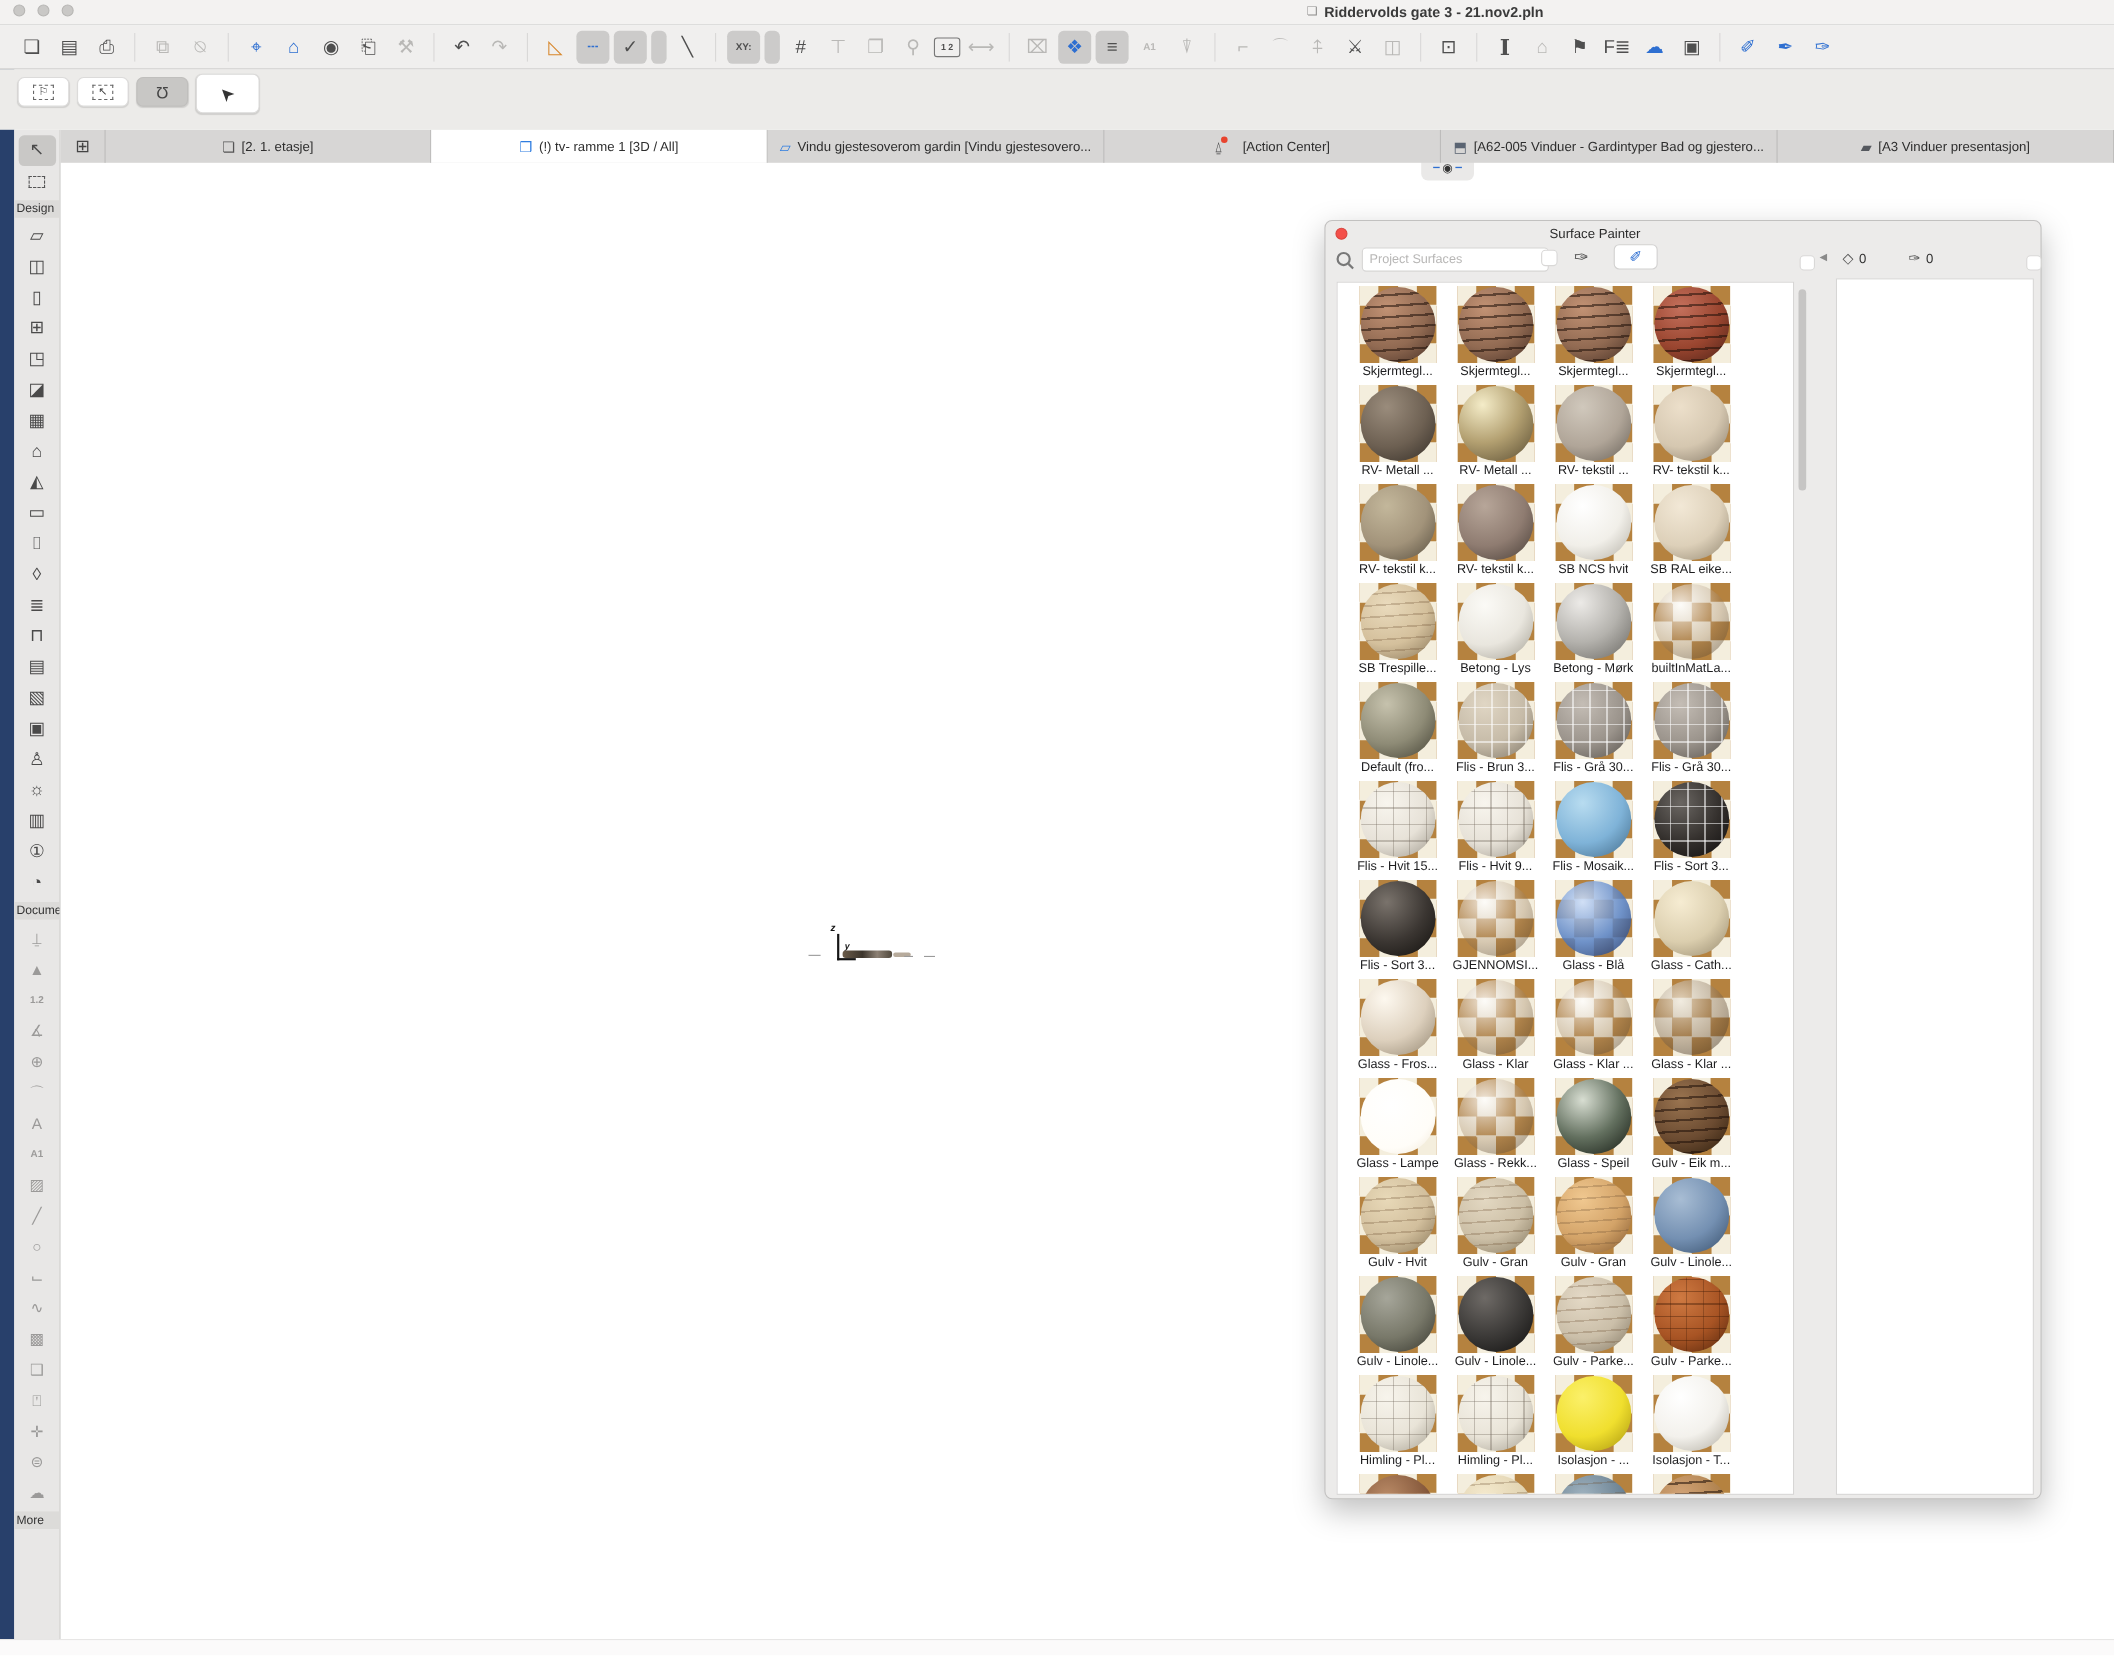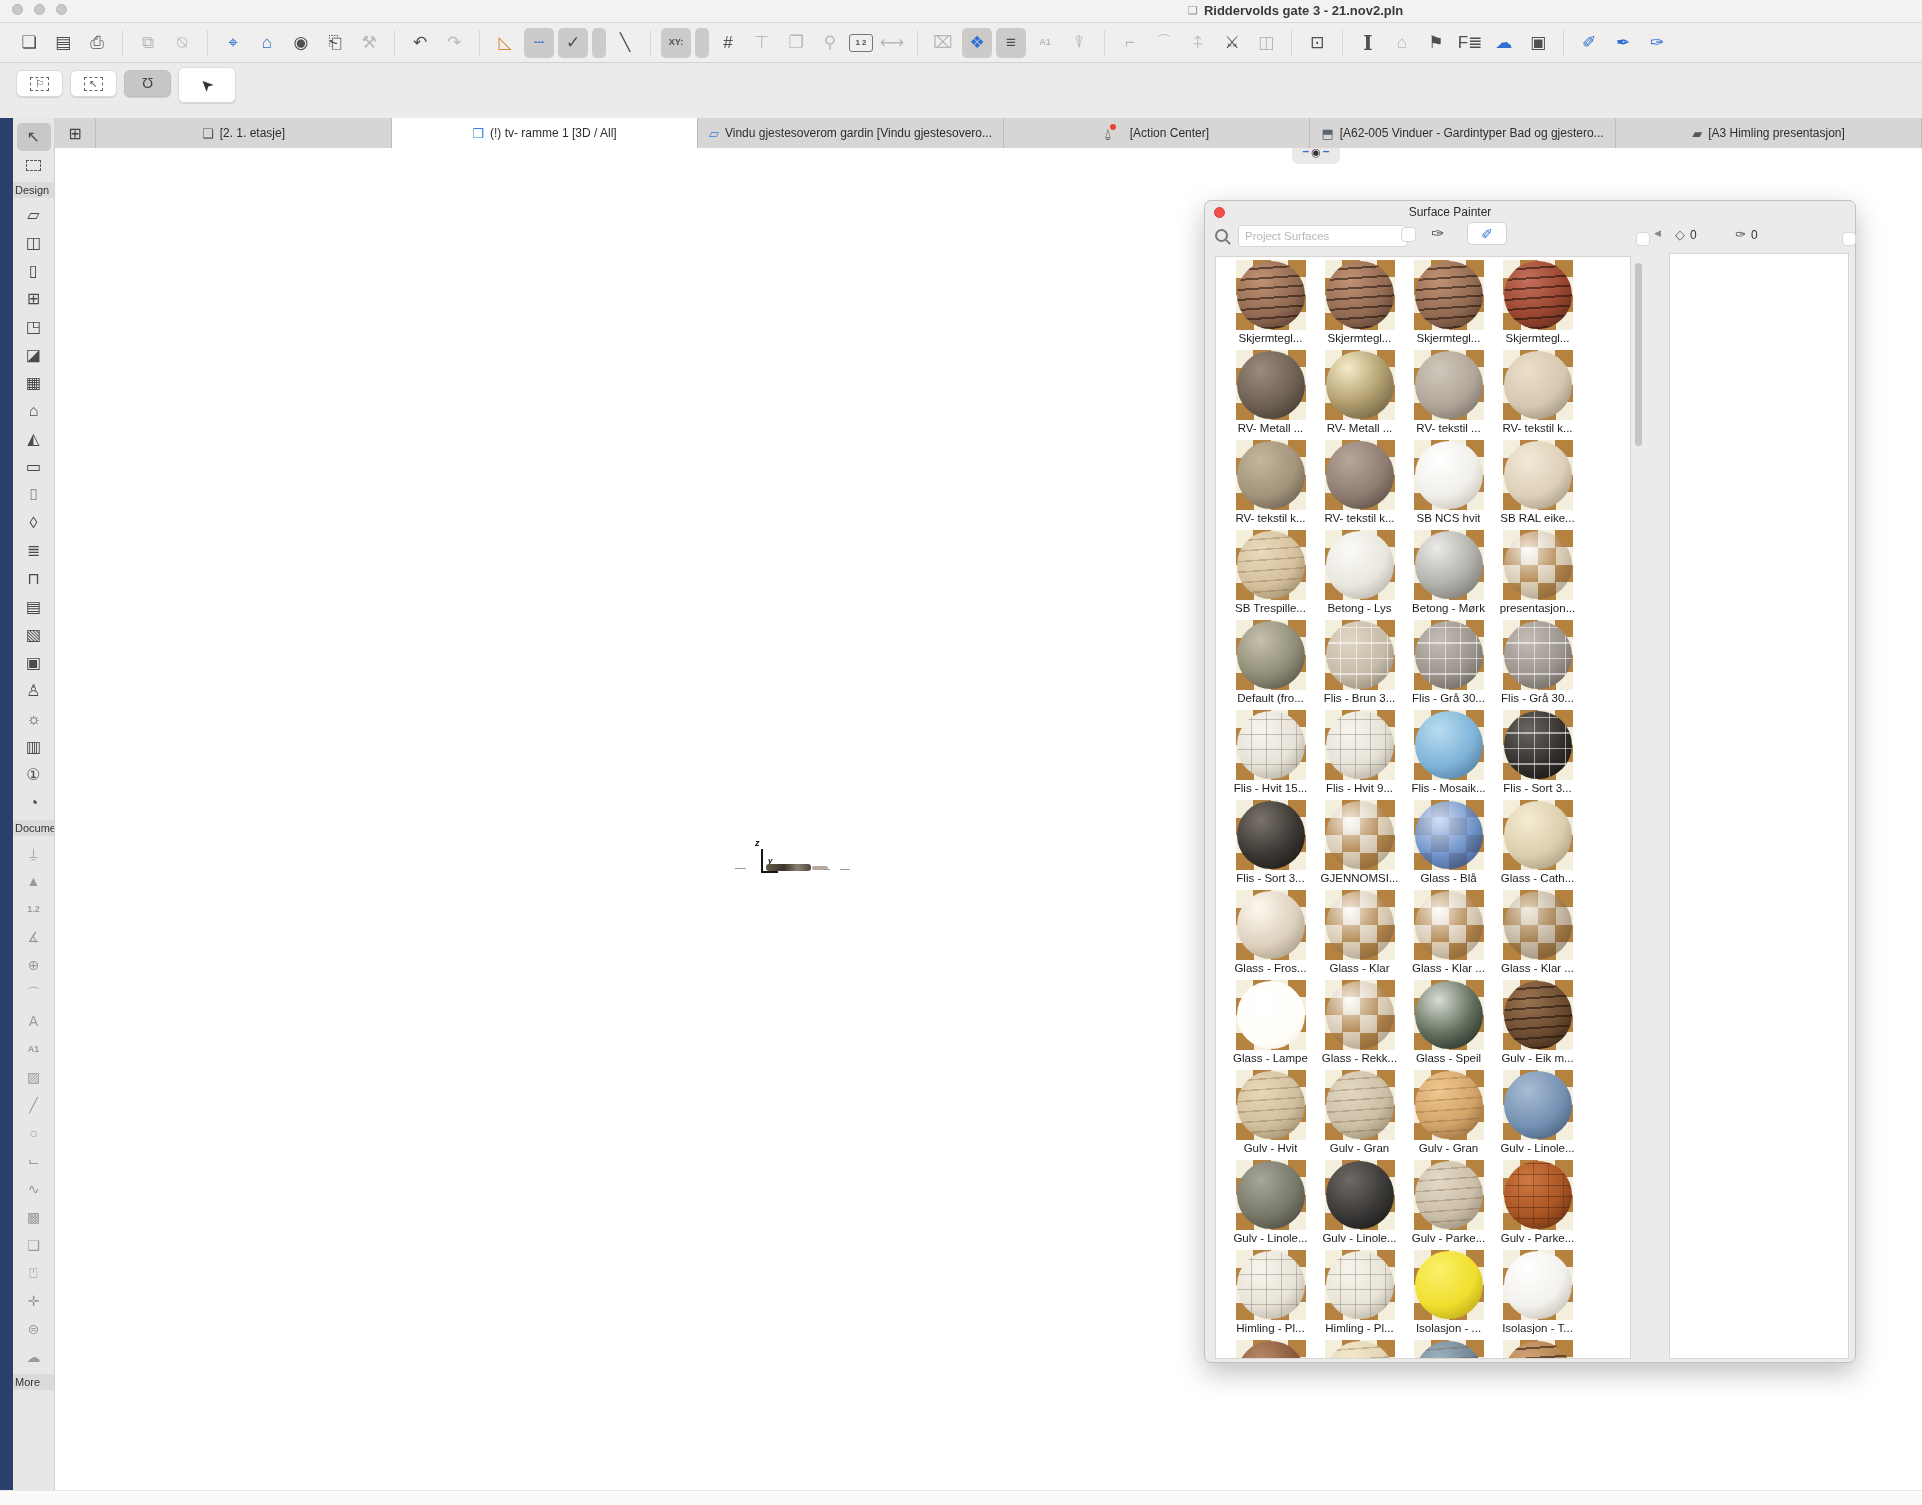--- a/index.html
+++ b/index.html
@@ -318,21 +318,21 @@
       <span class="tab-ic" style="color: rgb(68, 68, 68);">⍙</span>
       <span class="badge"></span>
       <span class="tab-lb">[Action Center]</span>
     </div>
     <div class="tab">
       <span class="tab-ic" style="color: rgb(90, 100, 114);">⬒</span>
       <span class="tab-lb">[A62-005 Vinduer - Gardintyper Bad og gjestero...</span>
     </div>
     <div class="tab">
       <span class="tab-ic" style="color: rgb(85, 88, 94);">▰</span>
-      <span class="tab-lb">[A3 Himling presentasjon]</span>
+      <span class="tab-lb">[A3 Vinduer presentasjon]</span>
     </div>
   </div>
 
 <div class="canvas"></div>
 <div class="bottombar"></div>
 
 <div class="eyebtn">
   <span class="bl">–</span>
   <span class="ey">◉</span>
   <span class="bl">–</span>
@@ -459,21 +459,21 @@
         <div class="tile">
           <div class="thumb">
             <div class="sphere s-metalsilver"></div>
           </div>
           <div class="lbl">Betong - Mørk</div>
         </div>
         <div class="tile">
           <div class="thumb">
             <div class="sphere s-glass"></div>
           </div>
-          <div class="lbl">presentasjon...</div>
+          <div class="lbl">builtInMatLa...</div>
         </div>
         <div class="tile">
           <div class="thumb">
             <div class="sphere s-olive"></div>
           </div>
           <div class="lbl">Default (fro...</div>
         </div>
         <div class="tile">
           <div class="thumb">
             <div class="sphere s-tilebeige grid-l"></div>

